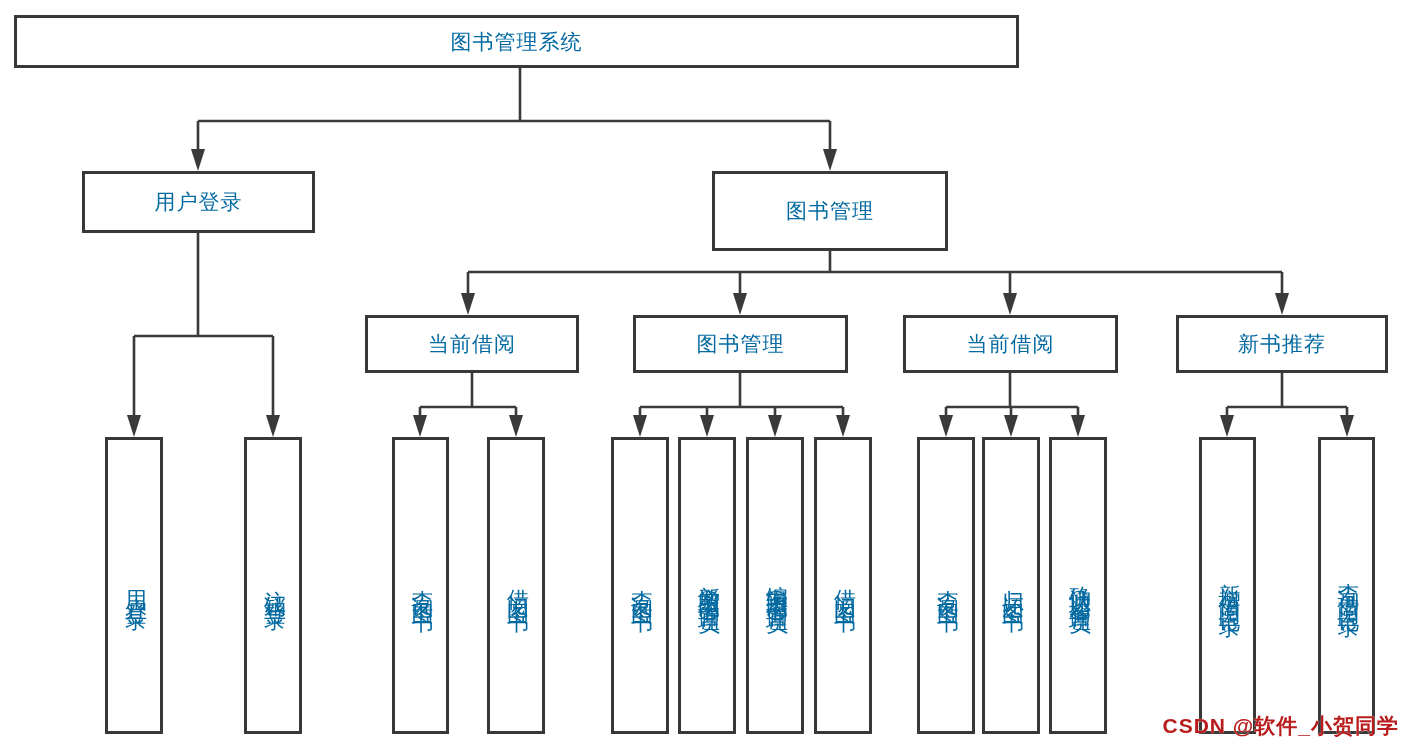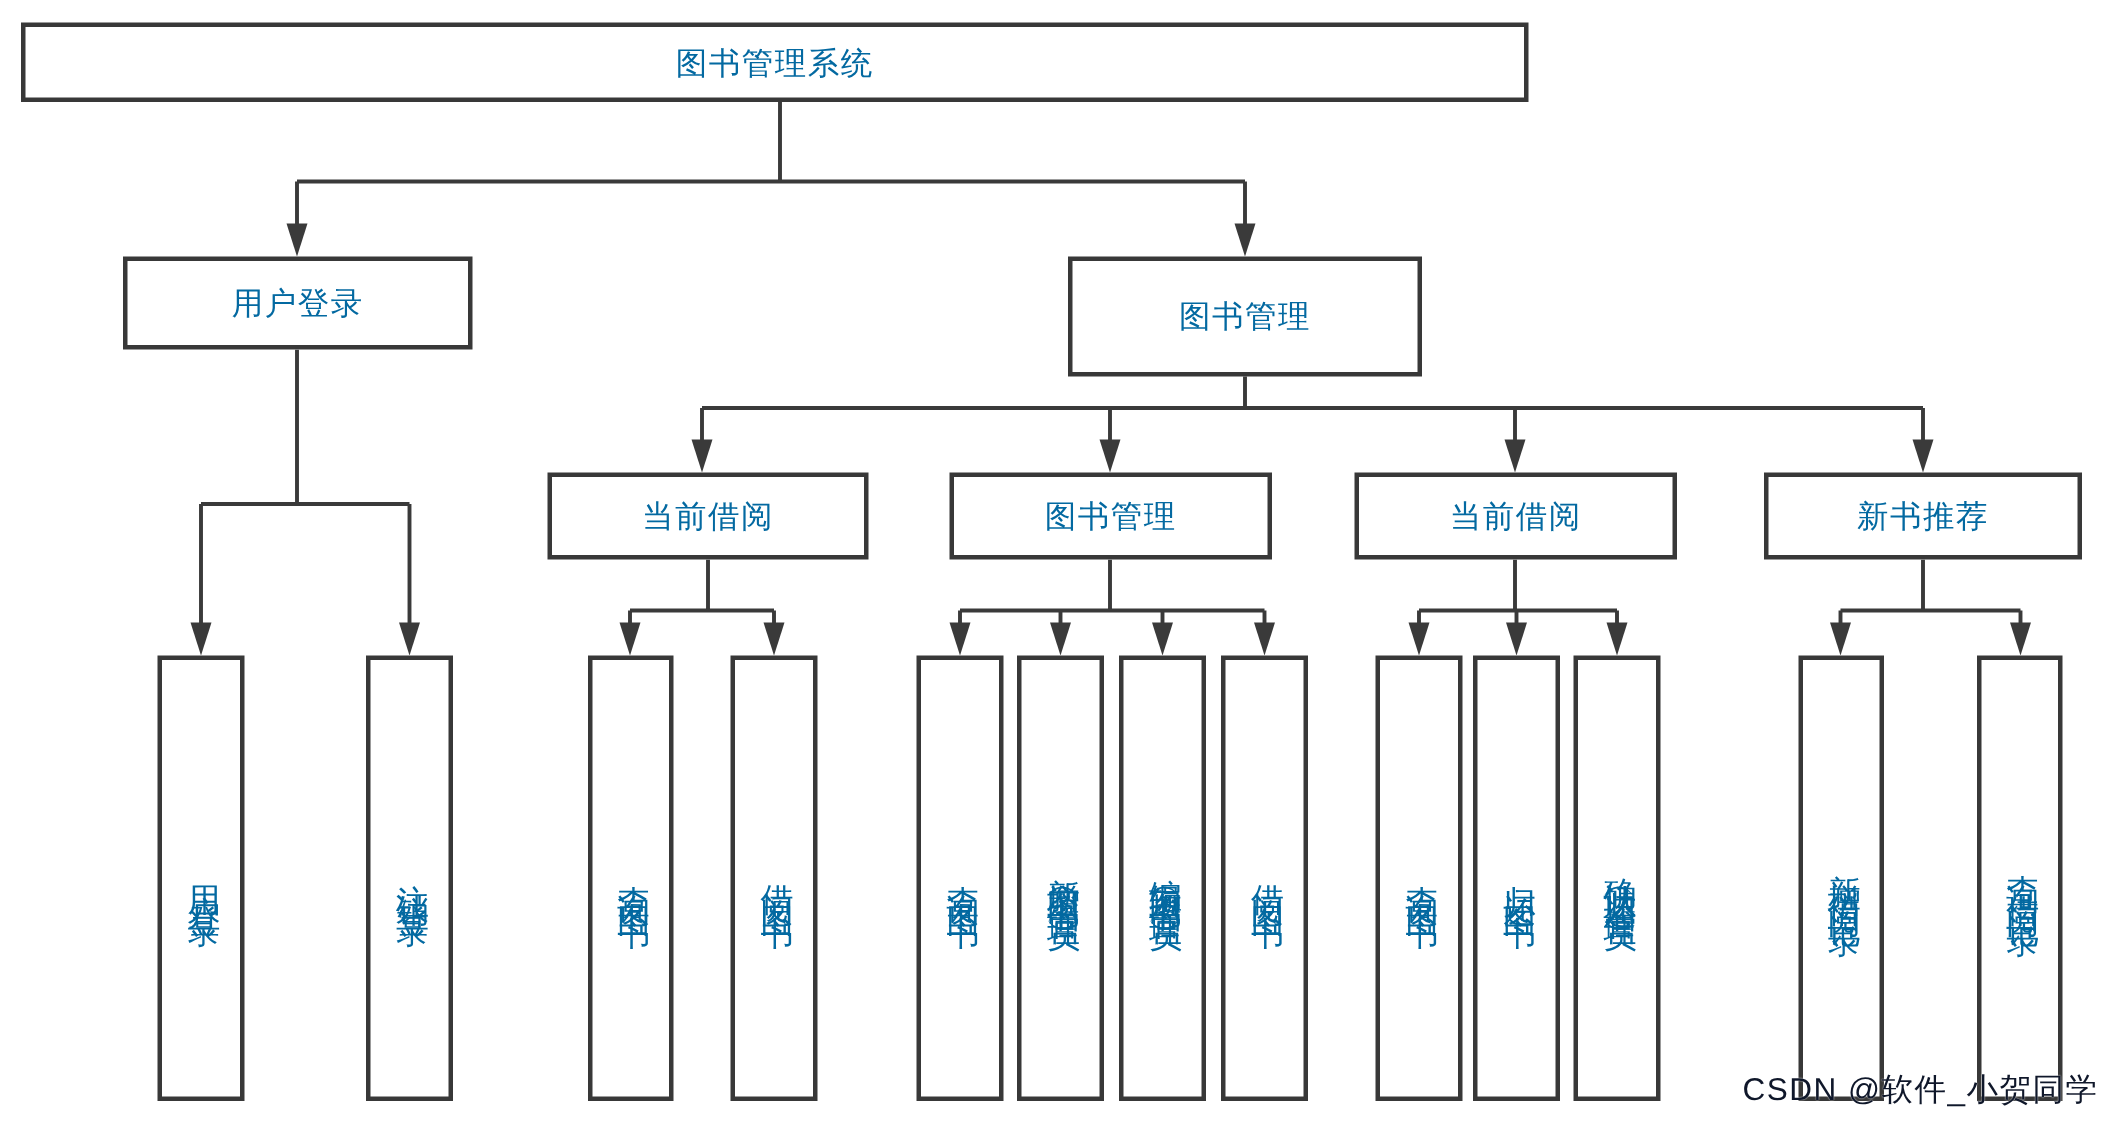--- a/index.html
+++ b/index.html
@@ -45,24 +45,25 @@
     line-height: 1;
   }
   .vbox span {
     display: block;
   }
   .watermark {
     position: absolute;
     right: 6px;
     top: 712px;
     font-size: 21px;
-    color: #0f172a;
+    color: #b91c1c;
     letter-spacing: 1px;
     z-index: 3;
     text-shadow: 0 0 1px #ffffff;
+    font-weight: bold;
   }
 </style>
 </head>
 <body>
 
 <div class="canvas">
 
   <svg class="connectors" width="1405" height="747" viewBox="0 0 1405 747">
     <g stroke="#3a3a3a" stroke-width="2.6" fill="none">
       <path d="M520 68 V121 M198 121 H830 M198 121 V151 M830 121 V151"></path>

